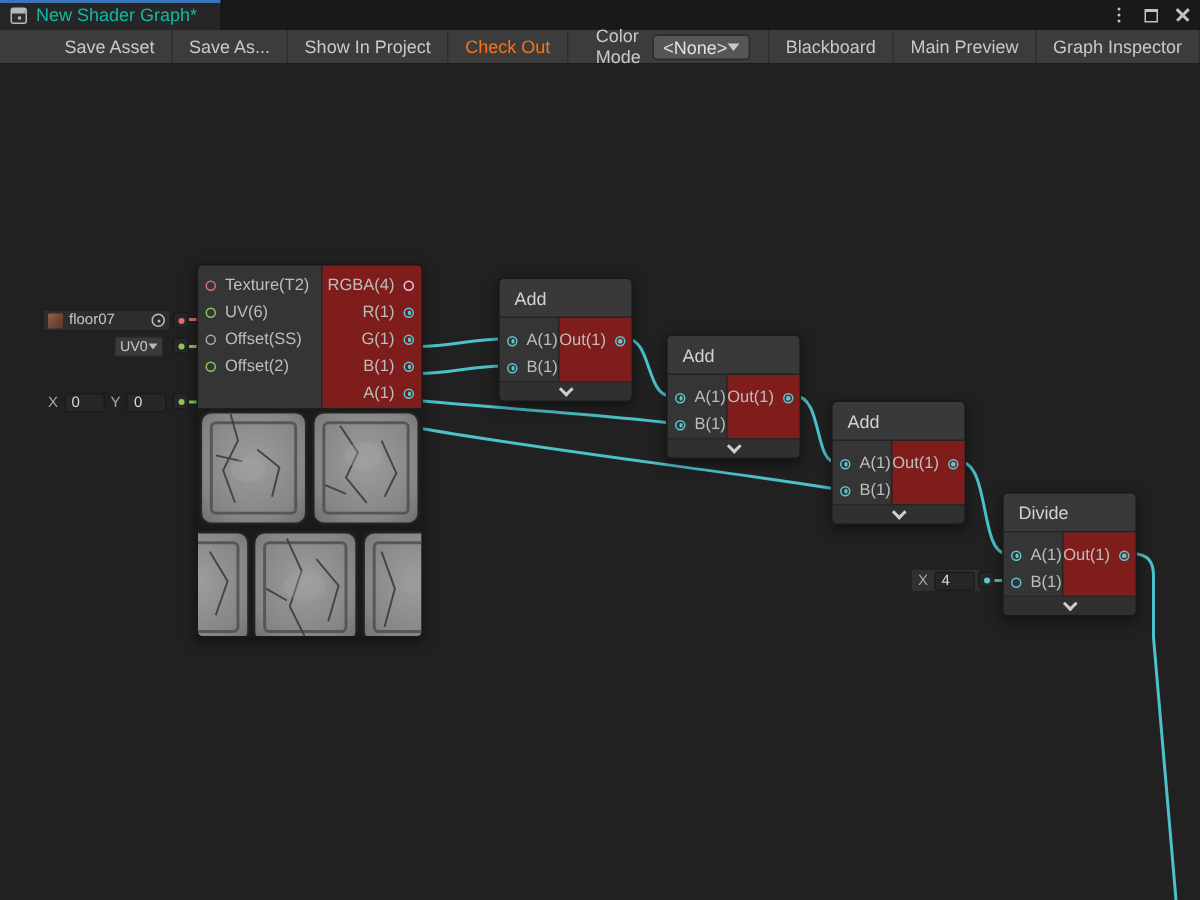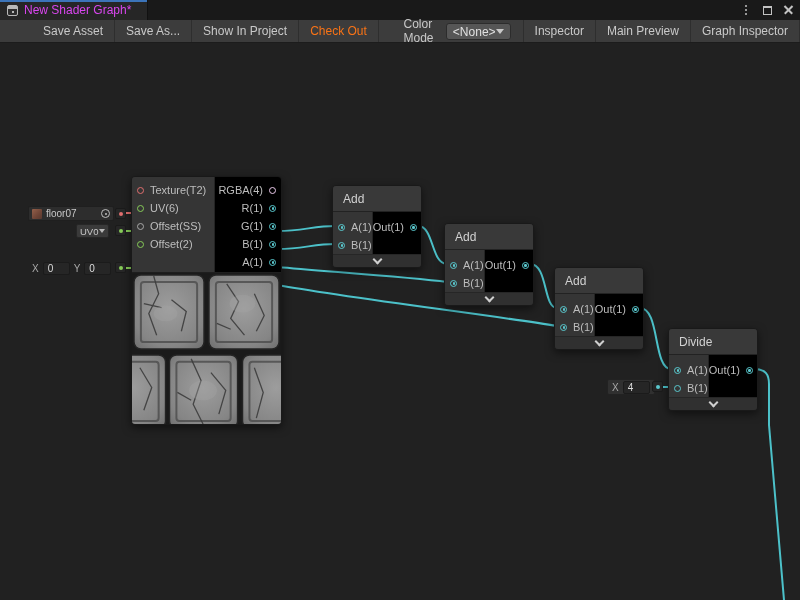--- a/index.html
+++ b/index.html
@@ -9,21 +9,21 @@
 
   
   .tabbar { position:absolute; top:0; left:0; width:800px; height:20px; background:#191919; }
   .tab { position:absolute; left:0; top:0; width:148px; height:20px; background:#262626;
          display:flex; align-items:center; padding-left:7px; border-right:1px solid #111; }
   .tab-accent { position:absolute; top:0; left:0; width:100%; height:2px; background:#3c74b9; }
   .tab-icon { position:relative; width:11px; height:11px; border:1px solid #b8b8b8;
               border-radius:2px; margin-right:6px; background:#2e2e2e; }
   .tab-icon .ti-bar { position:absolute; top:0; left:0; right:0; height:3px; background:#b8b8b8; }
   .tab-icon .ti-dot { position:absolute; left:3.5px; top:5px; width:2px; height:2px; background:#b8b8b8; }
-  .tab-title { font-size:12px; color:#d946ef; white-space:nowrap; }
+  .tab-title { font-size:12px; color:#14b8a6; white-space:nowrap; }
   .win-controls { position:absolute; right:4px; top:0; height:20px; display:flex; align-items:center; gap:10px; }
   .wc { display:inline-flex; align-items:center; justify-content:center; width:14px; height:14px; cursor:pointer; }
   .kebab { flex-direction:column; gap:2px; }
   .kebab i { width:2px; height:2px; background:#c2c2c2; border-radius:50%; }
   .maxbox { width:9px; height:9px; border:1px solid #c2c2c2; border-top-width:2px; }
   .closex { position:relative; }
   .closex i { position:absolute; left:1px; top:6px; width:11px; height:1.6px; background:#c2c2c2; }
   .closex i:first-child { transform:rotate(45deg); }
   .closex i:last-child  { transform:rotate(-45deg); }
 
@@ -48,21 +48,21 @@
   .wires { position:absolute; inset:0; pointer-events:none; }
   .wires path { pointer-events:stroke; }
 
   
   .node { position:absolute; background:#2b2b2b; border:1px solid #191919; border-radius:4px;
           overflow:hidden; box-shadow:0 3px 9px rgba(0,0,0,.5); }
   .node-title { background:#393939; color:#d2d2d2; font-size:12px; padding-left:10px;
                 display:flex; align-items:center; border-bottom:1px solid #222; }
   .node-body { display:flex; }
   .col-in { background:#353535; }
-  .col-out { background:#000000; border-left:1px solid #242424; flex:1; }
+  .col-out { background:#7f1d1d; border-left:1px solid #242424; flex:1; }
   .prow { display:flex; align-items:center; height:18px; padding-left:5px; }
   .prow.out { justify-content:flex-end; padding-right:5px; padding-left:0; }
   .plabel { font-size:11px; color:#bdbdbd; white-space:nowrap; }
   .prow .port { margin-right:6px; }
   .prow.out .port { margin-left:6px; margin-right:0; }
   .node-collapse { height:13px; background:#303030; border-top:1px solid #262626;
                    display:flex; align-items:center; justify-content:center; cursor:pointer; }
   .chev { width:7px; height:7px; border-right:2px solid #cfcfcf; border-bottom:2px solid #cfcfcf;
           transform:rotate(45deg); margin-top:-4px; }
 
@@ -163,21 +163,21 @@
     <div class="tbtn">Save As...</div>
     <div class="tbtn">Show In Project</div>
     <div class="tbtn disabled">Check Out</div>
     <div class="tb-gap"></div>
     <div class="tb-label">Color Mode</div>
     <div class="dropdown">
       <span>&lt;None&gt;</span>
       <span class="dd-arrow"></span>
     </div>
     <div class="tb-right">
-      <div class="tbtn">Inspector</div>
+      <div class="tbtn">Blackboard</div>
       <div class="tbtn">Main Preview</div>
       <div class="tbtn">Graph Inspector</div>
     </div>
   </div>
 
   <div class="canvas">
 
     <svg class="wires" viewBox="0 43 800 557" width="800" height="557">
       <g fill="none" stroke-width="2" stroke-linecap="round">
         <path d="M122 213 H135" stroke="#e06e6e"></path>

